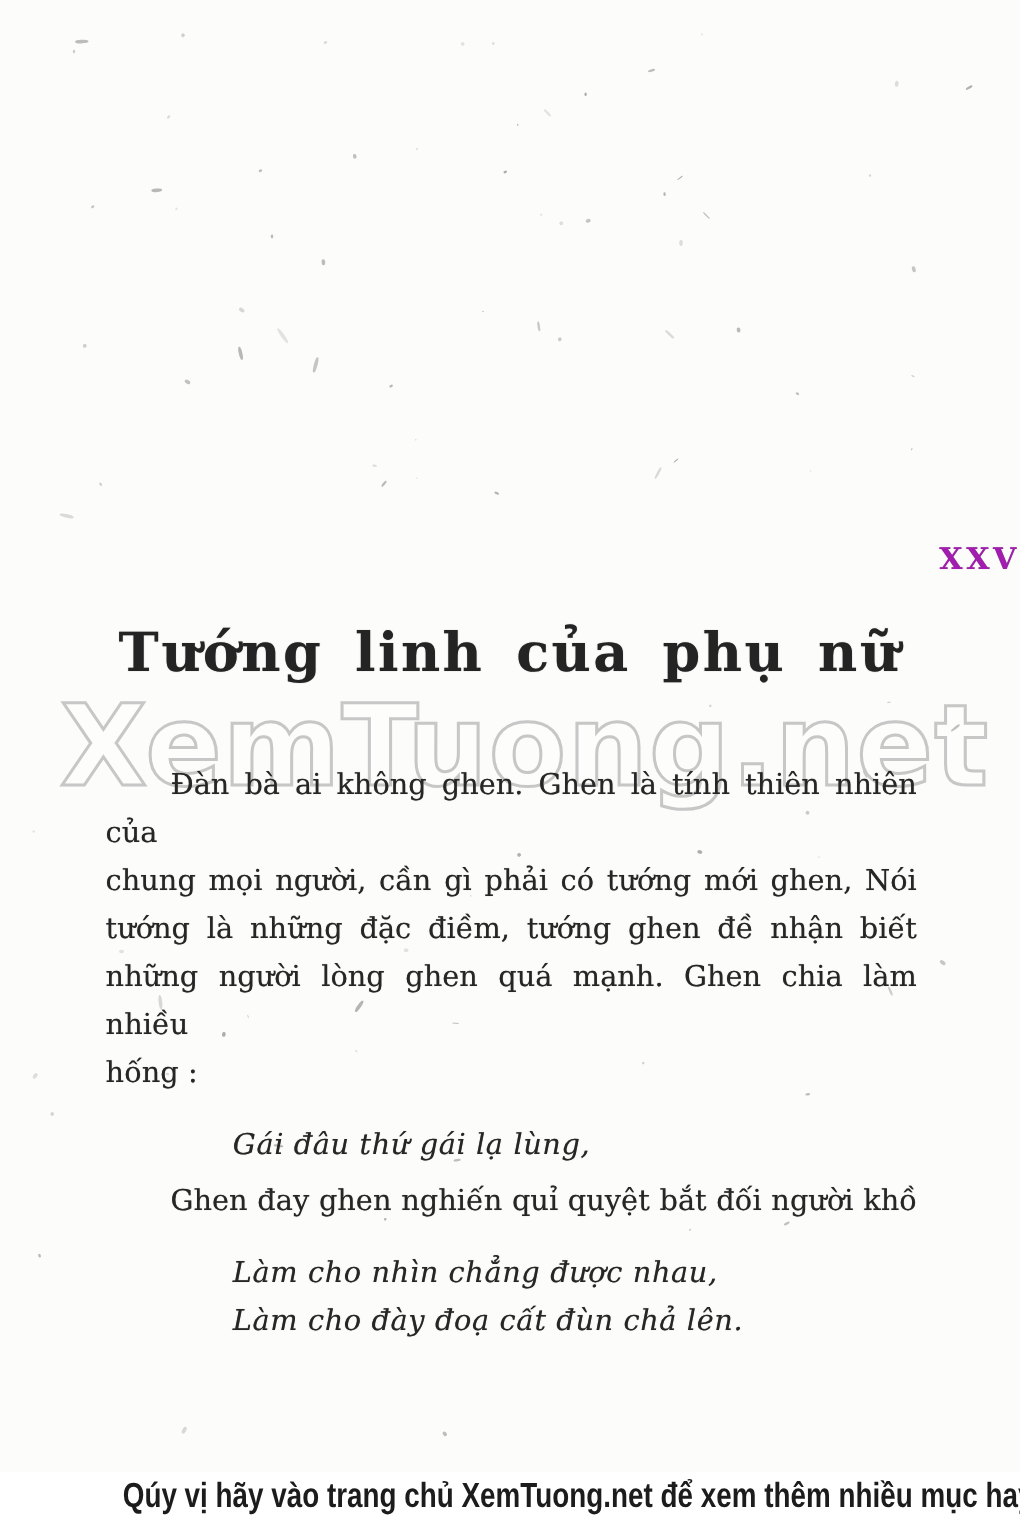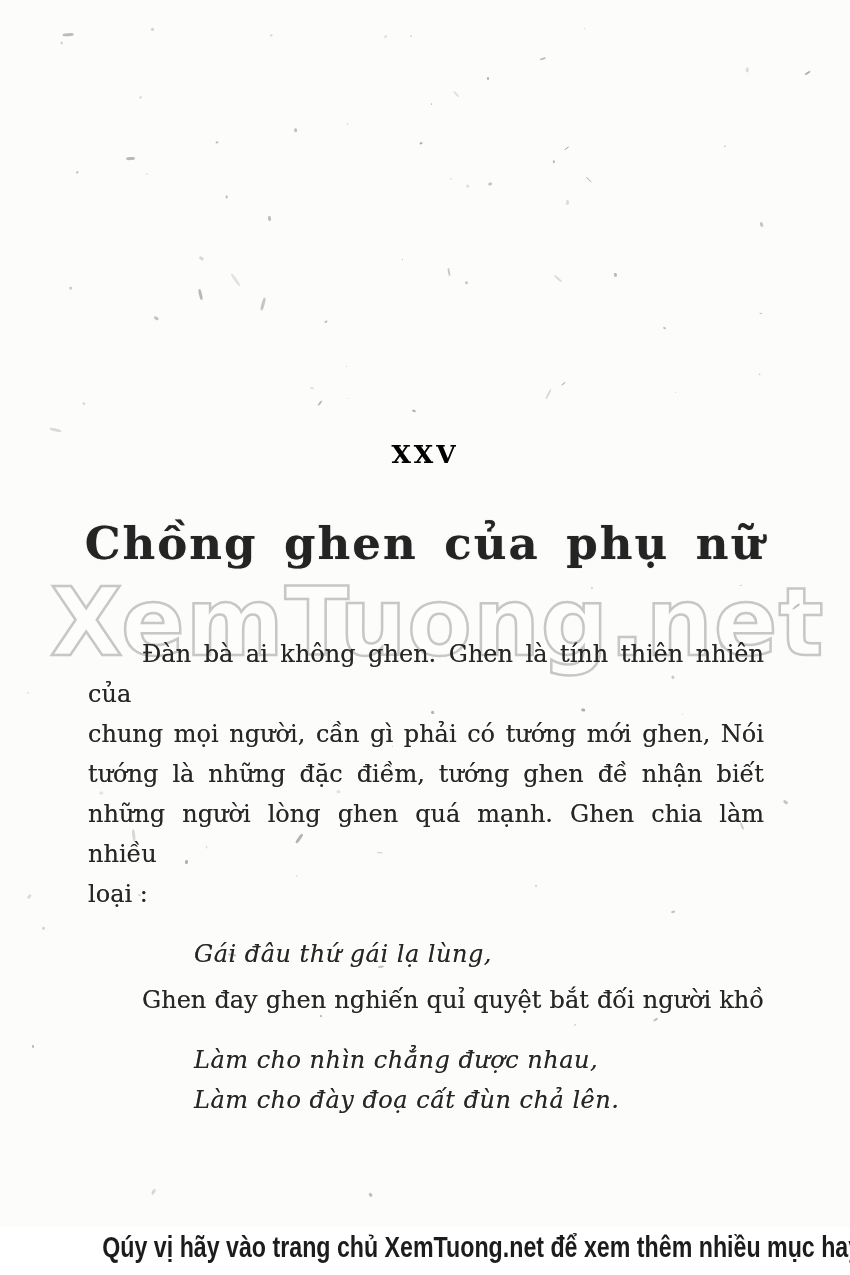--- a/index.html
+++ b/index.html
@@ -48,26 +48,26 @@
   }
 
   
   .printed {
     position: absolute;
     z-index: 2;
   }
   #chapter-number {
     left: 0;
     right: 0;
-    top: 440px;
-    text-align: center;
+    top: 451px;
+    text-align: right;
     font-size: 25px;
     font-weight: bold;
     letter-spacing: 3px;
-    color: #000000;
+    color: #a21caf;
     text-shadow: 0 0 0.6px rgba(40,40,40,0.55);
   }
   #page-title {
     left: 0;
     right: 0;
     top: 517px;
     text-align: center;
     font-size: 45px;
     font-weight: bold;
     letter-spacing: 2px;
@@ -223,28 +223,28 @@
       <span class="speck" style="left: 740.3px; top: 583.5px; width: 1.2px; height: 2.5px; opacity: 0.34; transform: rotate(260deg);"></span>
       <span class="speck" style="left: 582.3px; top: 707.7px; width: 2.7px; height: 4.4px; opacity: 0.55; transform: rotate(282deg);"></span>
       <span class="speck" style="left: 380.4px; top: 964px; width: 2.2px; height: 5.8px; opacity: 0.43; transform: rotate(83deg);"></span>
       <span class="speck" style="left: 128.9px; top: 154.2px; width: 3px; height: 9.2px; opacity: 0.48; transform: rotate(86deg);"></span>
     </div>
 
   <div id="watermark" class="printed-watermark">XemTuong.net</div>
 
   <div id="chapter-number" class="printed">XXV</div>
 
-  <h1 id="page-title" class="printed" style="margin:0; position:absolute;">Chồng ghen của phụ nữ</h1>
+  <h1 id="page-title" class="printed" style="margin:0; position:absolute;">Tướng linh của phụ nữ</h1>
 
   <div id="body-text" class="printed">
       <div class="line p-first">Đàn bà ai không ghen. Ghen là tính thiên nhiên của</div>
       <div class="line p">chung mọi người, cần gì phải có tướng mới ghen, Nói</div>
       <div class="line p">tướng là những đặc điềm, tướng ghen đề nhận biết</div>
       <div class="line p">những người lòng ghen quá mạnh. Ghen chia làm nhiều</div>
-      <div class="line p-last">loại :</div>
+      <div class="line p-last">hống :</div>
       <div class="line verse verse-start">Gái đâu thứ gái lạ lùng,</div>
       <div class="line p-first">Ghen đay ghen nghiến quỉ quyệt bắt đối người khồ</div>
       <div class="line verse verse-start">Làm cho nhìn chẳng được nhau,</div>
       <div class="line verse">Làm cho đày đoạ cất đùn chả lên.</div>
     </div>
 
   <div id="page-footer">
     <span class="footer-text">Qúy vị hãy vào trang chủ XemTuong.net để xem thêm nhiều mục hay khác</span>
   </div>
 

